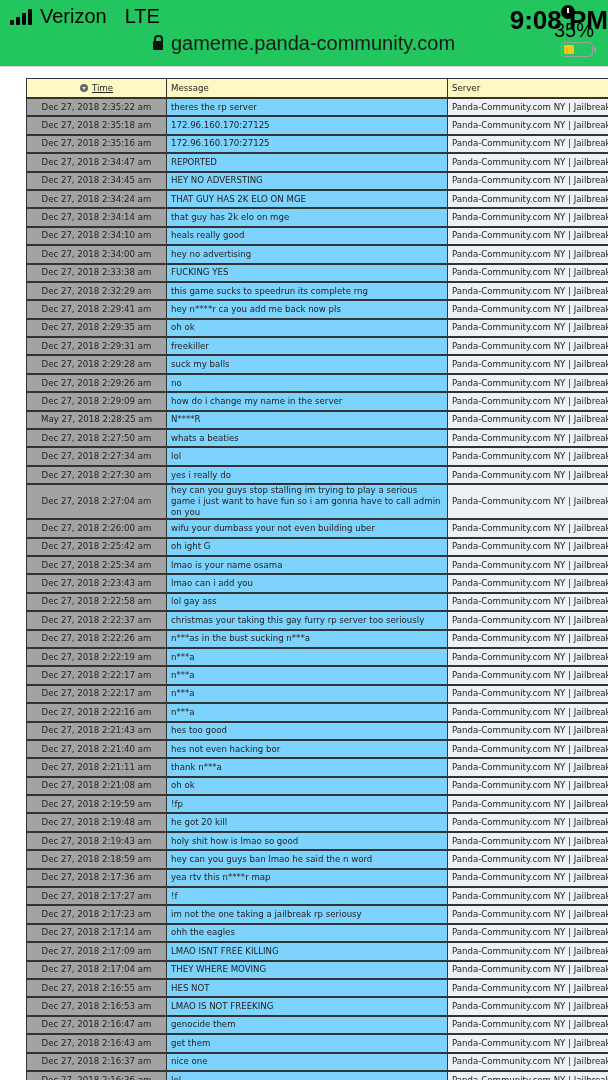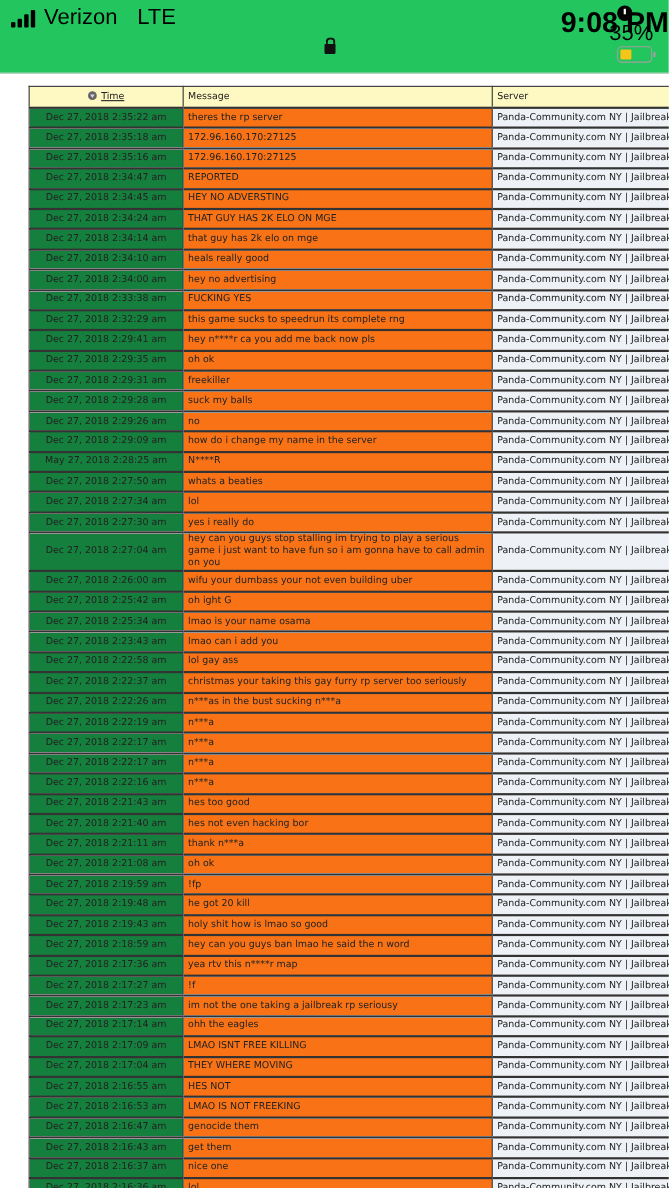--- a/index.html
+++ b/index.html
@@ -31,22 +31,22 @@
 
   .table-wrap { position: absolute; left: 26px; top: 78px; width: 620px; }
   table { border-collapse: collapse; table-layout: fixed; width: 620px; font-family: "DejaVu Sans", sans-serif; font-size: 8.6px; color: #222; }
   col.c-time { width: 140px; } col.c-msg { width: 281px; } col.c-srv { width: 199px; }
   th { background: #fef9c3; height: 18px; text-align: left; font-weight: normal; padding: 0 4px; border: 1px solid #333; border-bottom: 2px solid #333; }
   th.th-time { text-align: center; }
   th a { color: #222; text-decoration: underline; }
   .sort-icon { display: inline-block; width: 8px; height: 8px; border-radius: 50%; background: #666; margin-right: 4px; vertical-align: -1px; position: relative; }
   .sort-icon::after { content: ""; position: absolute; left: 2px; top: 3px; border-left: 2px solid transparent; border-right: 2px solid transparent; border-top: 3px solid #ddd; }
   td { height: 16.4px; padding: 0 4px; border: 1px solid #333; border-bottom: 2px solid #333; white-space: nowrap; overflow: hidden; line-height: 11px; }
-  td.td-time { background: #15803d; text-align: center; }
-  td.td-msg { background: #f97316; white-space: normal; }
+  td.td-time { background: #a3a3a3; text-align: center; }
+  td.td-msg { background: #7dd3fc; white-space: normal; }
   td.td-srv { background: #eef1f5; }
   tr.tall td { height: 28px; }
 </style>
 </head>
 <body>
 
 <div class="status-bar">
   <div class="sb-left">
     <div class="signal">
       <span style="height:5px"></span>
@@ -60,21 +60,21 @@
   <div class="sb-time">9:08 PM</div>
   <div class="sb-right">
     <span class="alarm"></span>
     <span>35%</span>
     <span class="battery">
       <span class="battery-fill"></span>
         <span class="battery-tip"></span>
     </span>
   </div>
   <div class="url-bar">
-    <span class="lock"></span>
+    <span class="lock"></span><span>gameme.panda-community.com</span>
   </div>
 </div>
 
 <div class="table-wrap">
   <table>
     <colgroup>
         <col class="c-time">
         <col class="c-msg">
         <col class="c-srv">
       </colgroup>

